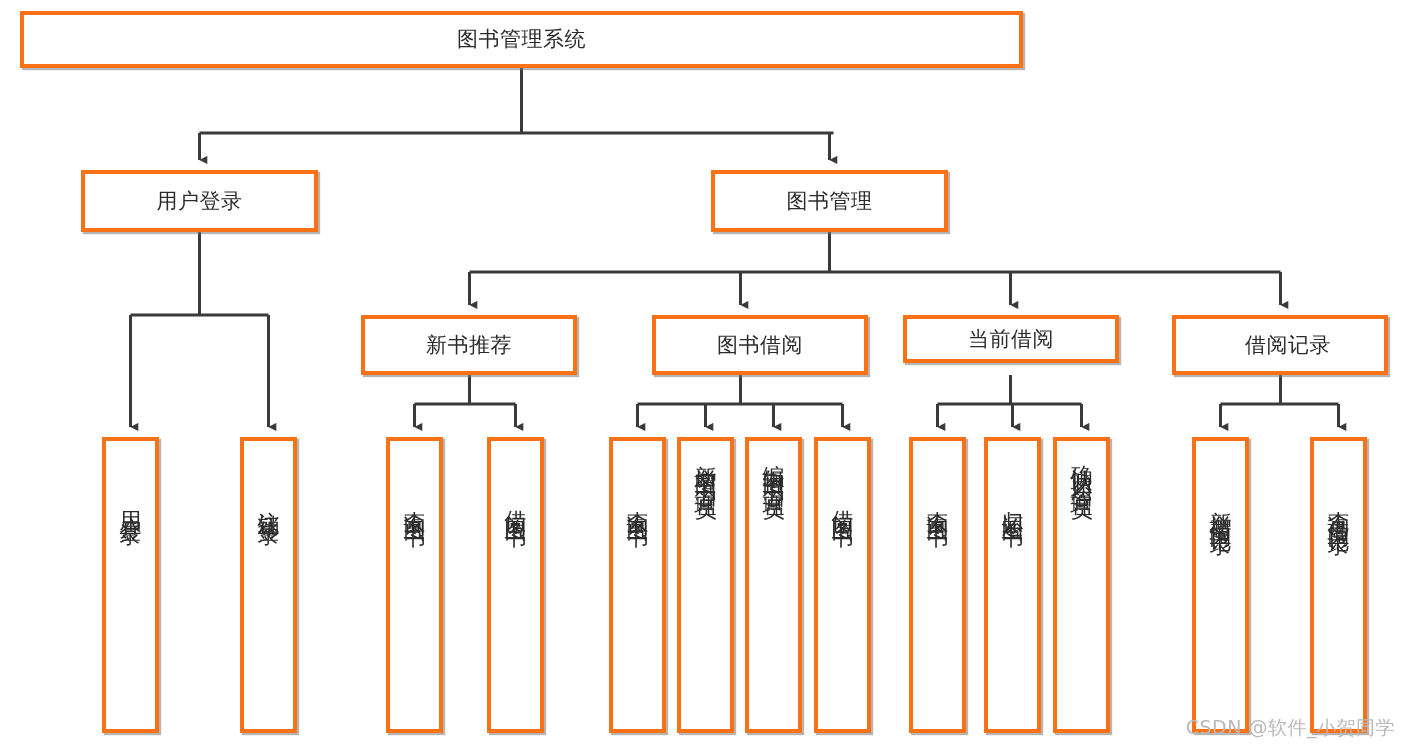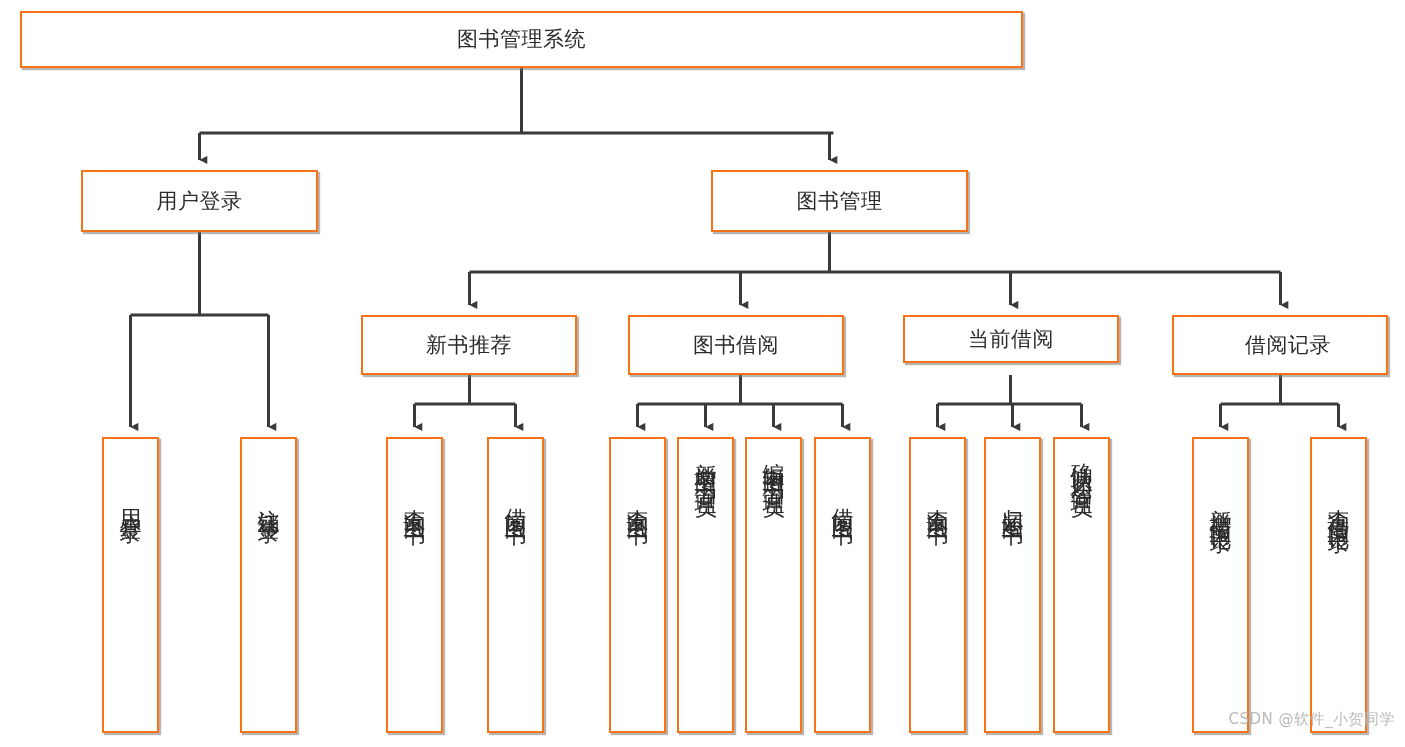--- a/index.html
+++ b/index.html
@@ -21,21 +21,21 @@
     position: absolute;
     left: 0;
     top: 0;
     width: 1405px;
     height: 747px;
   }
   .node {
     position: absolute;
     box-sizing: border-box;
     background: #ffffff;
-    border: 2px solid #f97316;
+    border: 4px solid #f97316;
     box-shadow: 2px 2px 1px rgba(120,120,120,0.55);
     display: flex;
     align-items: center;
     justify-content: center;
     color: #2b2b2b;
   }
   .node .label {
     display: block;
     text-align: center;
     line-height: 1.15;
@@ -55,22 +55,22 @@
   .node.vertical .label {
     writing-mode: vertical-rl;
     text-orientation: upright;
     font-size: 22px;
     letter-spacing: 5px;
     line-height: 1;
   }
   .watermark {
     position: absolute;
     right: 10px;
-    bottom: 18px;
-    font-size: 15px;
+    bottom: 6px;
+    font-size: 19px;
     color: #b9b9b9;
     white-space: nowrap;
     letter-spacing: 0.5px;
   }
 </style>
 </head>
 <body>
 
 <div id="canvas">
 
@@ -124,28 +124,28 @@
     </g>
   </svg>
 
   <div class="node horizontal" style="left: 20px; top: 11px; width: 1003px; height: 57px;">
     <span class="label">图书管理系统</span>
   </div>
 
   <div class="node horizontal" style="left: 81px; top: 170px; width: 237px; height: 62px;">
     <span class="label">用户登录</span>
   </div>
-  <div class="node horizontal" style="left: 711px; top: 170px; width: 257px; height: 62px;">
+  <div class="node horizontal" style="left: 711px; top: 170px; width: 237px; height: 62px;">
     <span class="label">图书管理</span>
   </div>
 
   <div class="node horizontal" style="left: 361px; top: 315px; width: 216px; height: 60px;">
     <span class="label">新书推荐</span>
   </div>
-  <div class="node horizontal" style="left: 628px; top: 315px; width: 216px; height: 60px;">
+  <div class="node horizontal" style="left: 652px; top: 315px; width: 216px; height: 60px;">
     <span class="label">图书借阅</span>
   </div>
   <div class="node horizontal" style="left: 903px; top: 315px; width: 216px; height: 48px;">
     <span class="label">当前借阅</span>
   </div>
   <div class="node horizontal" style="left: 1172px; top: 315px; width: 216px; height: 60px; padding-left: 16px;">
     <span class="label">借阅记录</span>
   </div>
 
   <div class="node vertical" style="left: 102px; top: 437px; width: 57px; height: 296px;">

